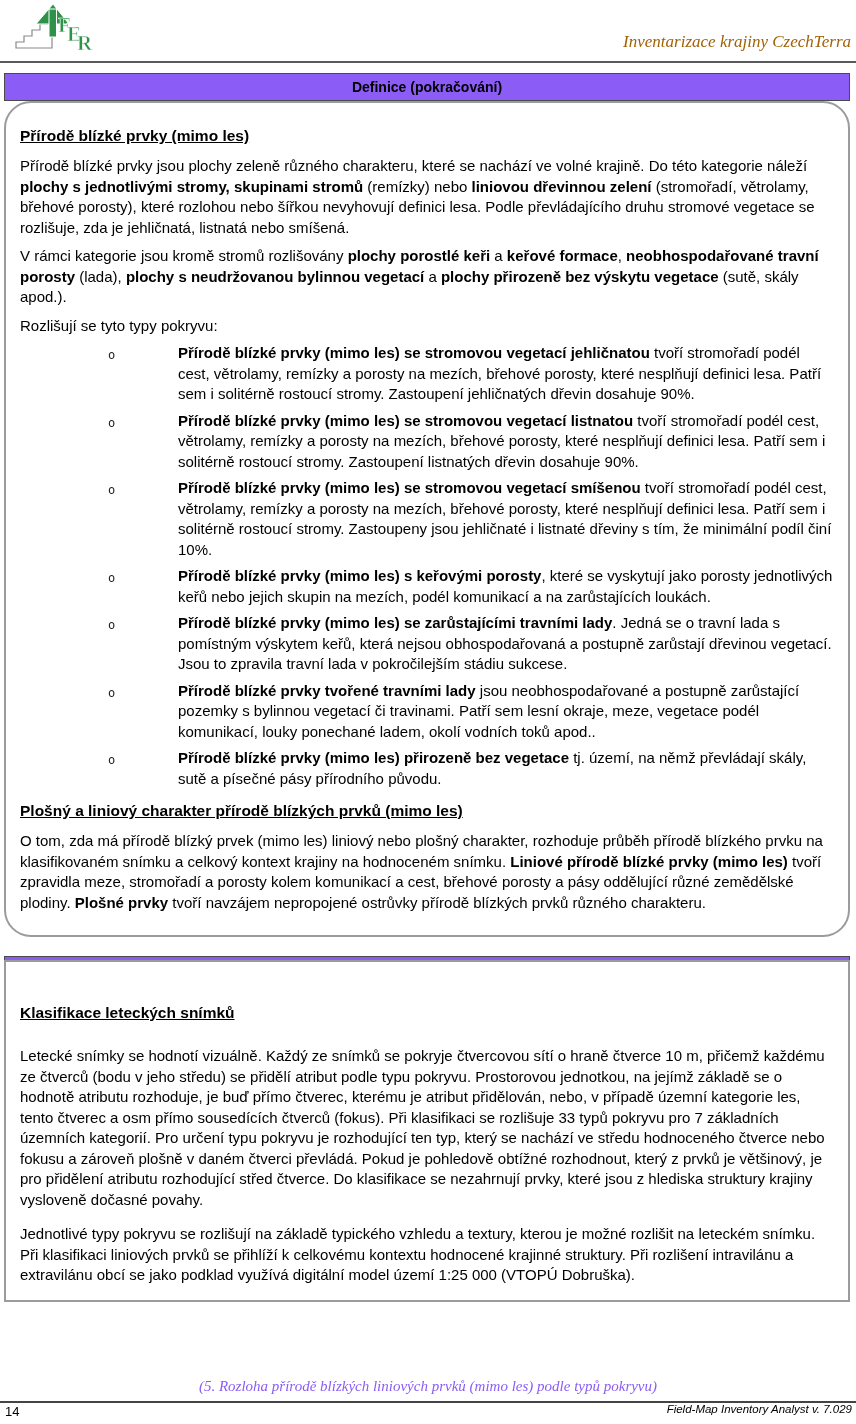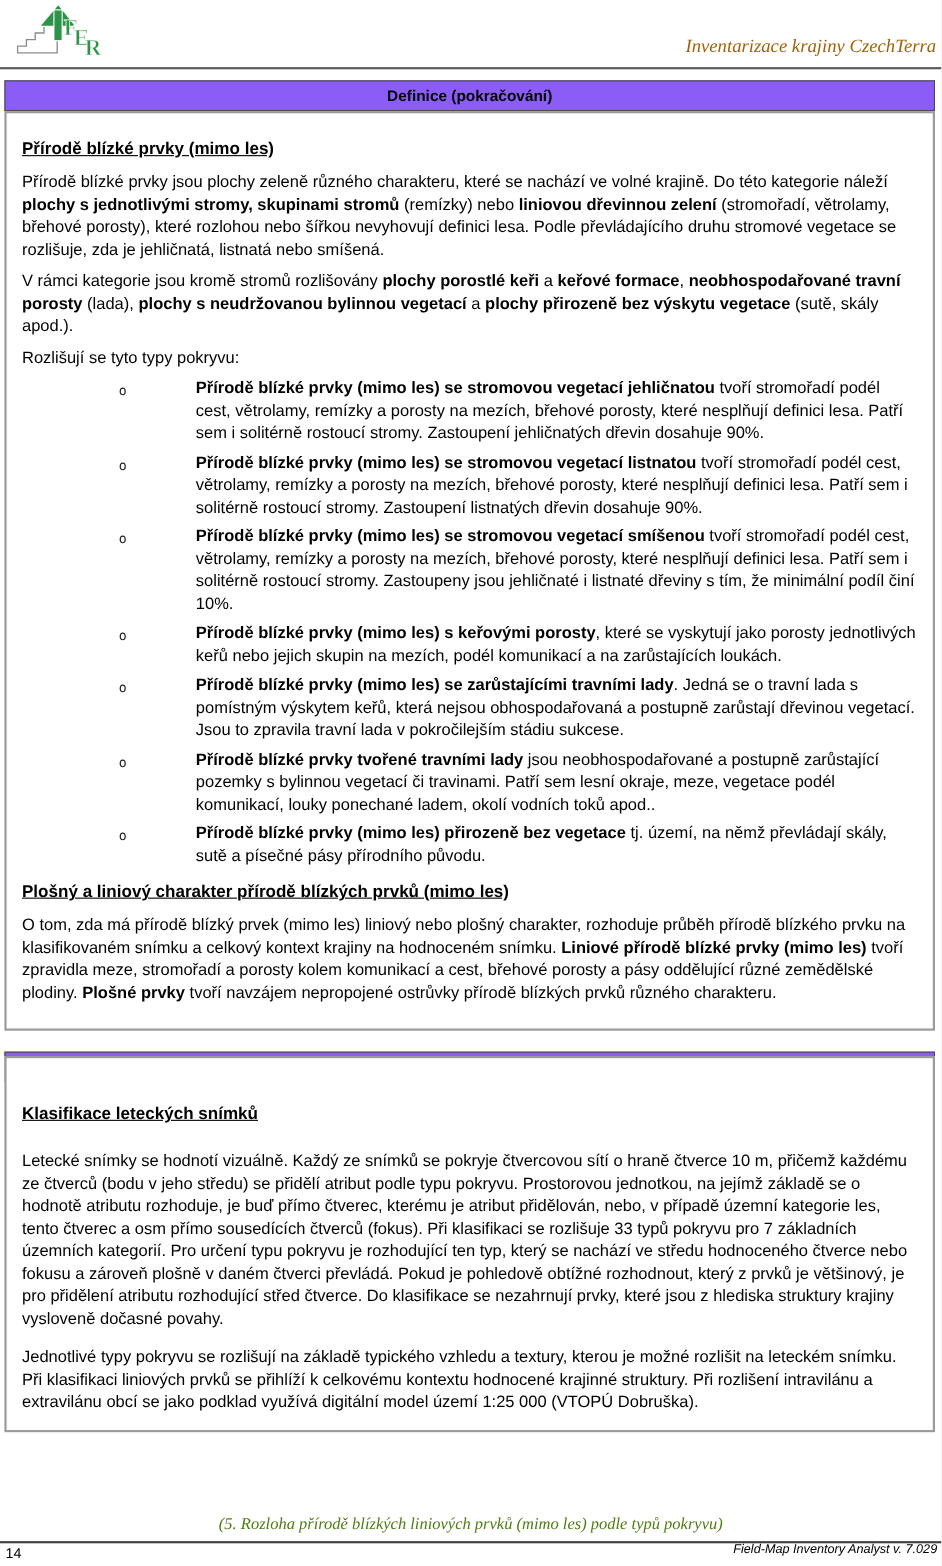--- a/index.html
+++ b/index.html
@@ -22,21 +22,21 @@
     text-align:center;font-weight:bold;font-size:14px;line-height:26px;
   }
   .banner-definice{top:73px;}
   .banner-metodika{top:956px;padding-left:24px;}
   
   .content-box{
     position:absolute;left:4px;right:6px;background:#fff;
     border:2px solid #9b9b9b;box-sizing:border-box;
     padding:24px 14px 0 14px;overflow:hidden;
   }
-  .box-definice{top:101px;height:836px;}
+  .box-definice{top:101px;height:836px;border-radius:27px;}
   .box-metodika{top:960px;height:342px;}
   
   .doc-heading{
     font-size:15.5px;font-weight:bold;text-decoration:underline;
     margin:0 0 11px 0;
   }
   .doc-heading.mt{margin-top:13px;}
   .content-box p{margin:0 0 8px 0;font-size:15px;line-height:20.5px;}
   .content-box p.intro{margin-bottom:7px;}
   .box-metodika .doc-heading{margin:18px 0 24px 0;}
@@ -49,21 +49,21 @@
     margin:0 0 6px 88px;padding-left:70px;
     font-size:15px;line-height:20.5px;
   }
   .bullet-marker{
     position:absolute;left:0;top:2px;
     font-family:"DejaVu Sans Mono",monospace;font-size:12px;color:#222;
   }
   
   .footer-caption{
     position:absolute;left:0;top:1378px;width:100%;text-align:center;
-    font-family:"Liberation Serif",serif;font-style:italic;font-size:15px;color:#4d7c0f;
+    font-family:"Liberation Serif",serif;font-style:italic;font-size:15px;color:#8b5cf6;
   }
   .footer-rule{position:absolute;left:0;top:1401px;width:100%;border-top:2px solid #444;}
   .page-number{position:absolute;left:5px;top:1404px;font-size:13px;}
   .app-version{
     position:absolute;right:4px;top:1403px;
     font-style:italic;font-size:11.5px;font-family:"Liberation Sans",sans-serif;margin-left:40px;
   }
 </style>
 </head>
 <body>

